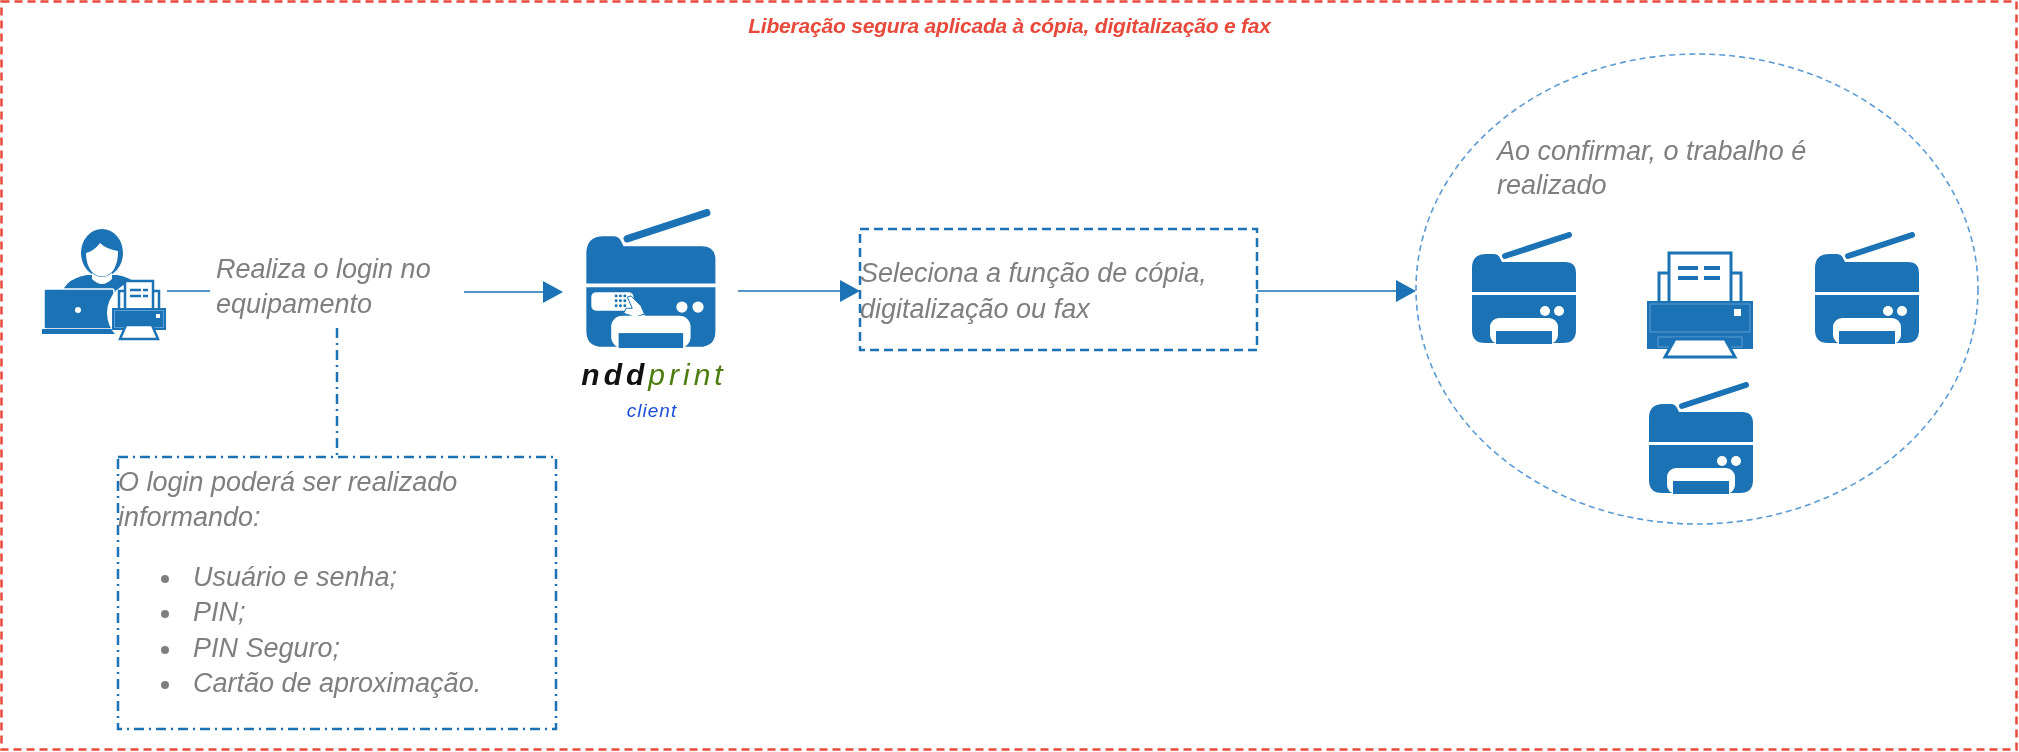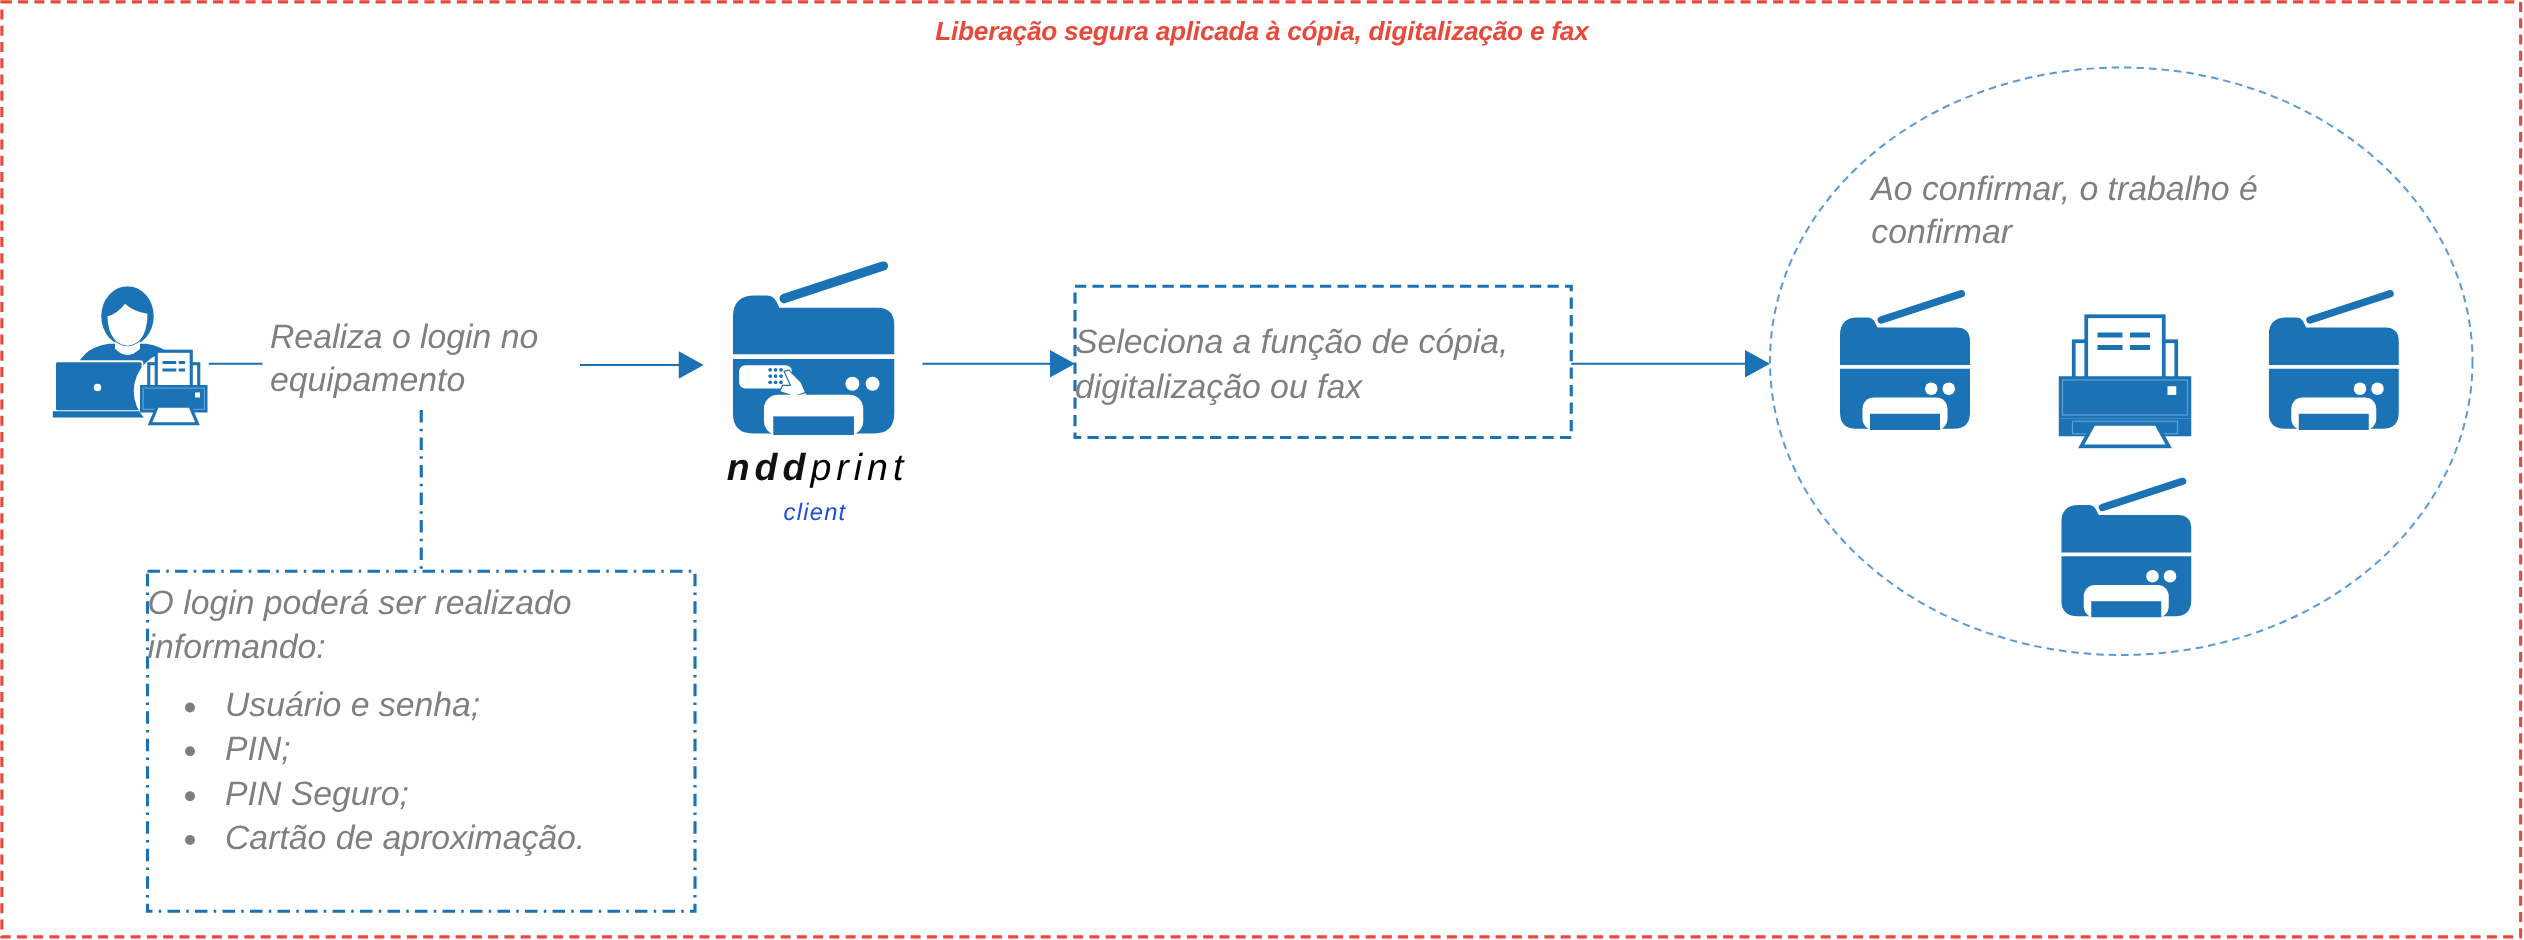--- a/index.html
+++ b/index.html
@@ -24,27 +24,27 @@
     font-family: "Liberation Sans", sans-serif;
     font-size: 27px; white-space: nowrap;
   }
   .label span { display: block; }
   .logo {
     left: 574px; top: 359px; width: 160px; text-align: center;
     font-family: "Liberation Sans", sans-serif;
     font-size: 30px; line-height: 32px; letter-spacing: 4px; white-space: nowrap;
   }
   .logo .ndd { font-weight: bold; color: #111111; }
-  .logo .print { color: #000000; }
+  .logo .print { color: #4d7c0f; }
   .logo-sub {
     left: 592px; top: 400px; width: 120px; text-align: center;
     font-family: "Liberation Sans", sans-serif;
     font-size: 19px; line-height: 22px; color: #1d4ed8; letter-spacing: 1px;
   }
-  .methods { left: 118px; top: 547px; width: 438px; margin: 0; padding: 0; list-style: none; }
+  .methods { left: 118px; top: 547px; width: 438px; margin: 13px; padding: 0; list-style: none; }
   .methods li {
     position: relative; height: 35.3px; line-height: 35px;
     font-family: "Liberation Sans", sans-serif; font-size: 27px; color: #7f7f7f; white-space: nowrap;
   }
   .methods .dot {
     position: absolute; left: 30px; top: 15px; width: 8px; height: 8px;
     border-radius: 50%; background: #7f7f7f;
   }
   .methods .txt { position: absolute; left: 62px; top: 0; }
   .icon { position: absolute; }
@@ -137,21 +137,21 @@
   </div>
   <div class="abs logo-sub">client</div>
 
   <div class="abs label" style="left:860px;top:255px;width:397px;line-height:36px;">
     <span>Seleciona a função de cópia,</span>
     <span>digitalização ou fax</span>
   </div>
 
   <div class="abs label" style="left:1497px;top:134px;width:400px;line-height:34px;">
     <span>Ao confirmar, o trabalho é</span>
-    <span>confirmar</span>
+    <span>realizado</span>
   </div>
 
   <div class="icon" style="left:1472px;top:232px;width:105px;height:112px;">
     <svg viewBox="0 0 105 112">
       <line x1="33" y1="24" x2="97" y2="3" stroke="#1b72b4" stroke-width="6" stroke-linecap="round"></line>
       <path d="M0,60 L0,36 Q0,22 14,22 L22,22 Q26,22 28,26 L30,30 L93,30 Q104,30 104,41 L104,60 Z" fill="#1b72b4"></path>
       <path d="M0,63 L104,63 L104,98 Q104,111 91,111 L13,111 Q0,111 0,98 Z" fill="#1b72b4"></path>
       <circle cx="73" cy="79" r="5" fill="#ffffff"></circle>
       <circle cx="87" cy="79" r="5" fill="#ffffff"></circle>
       <rect x="18" y="86" width="68" height="26" rx="9" fill="#ffffff"></rect>

